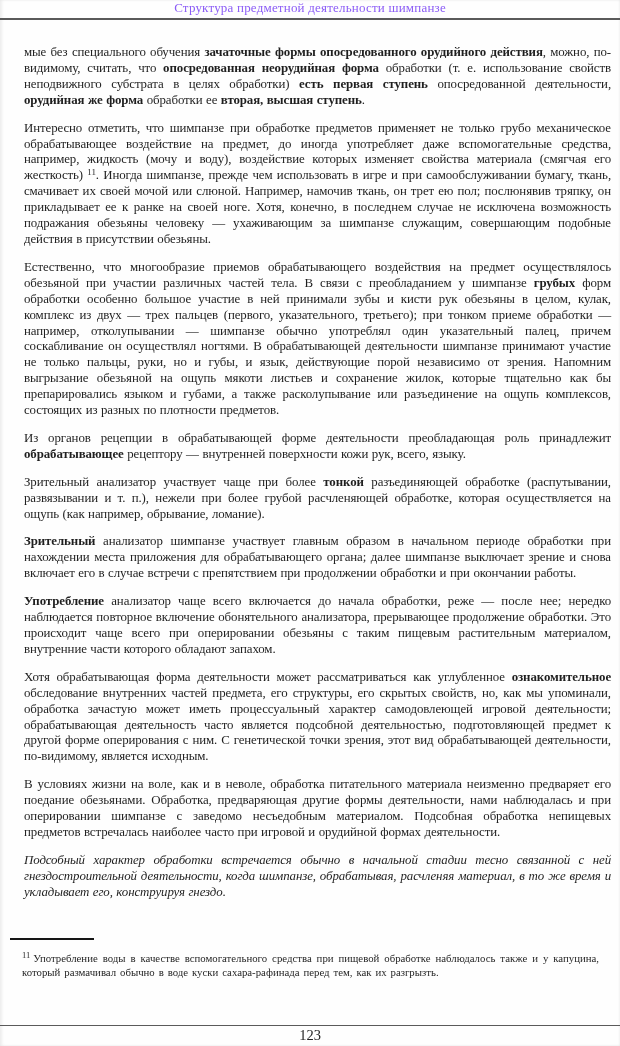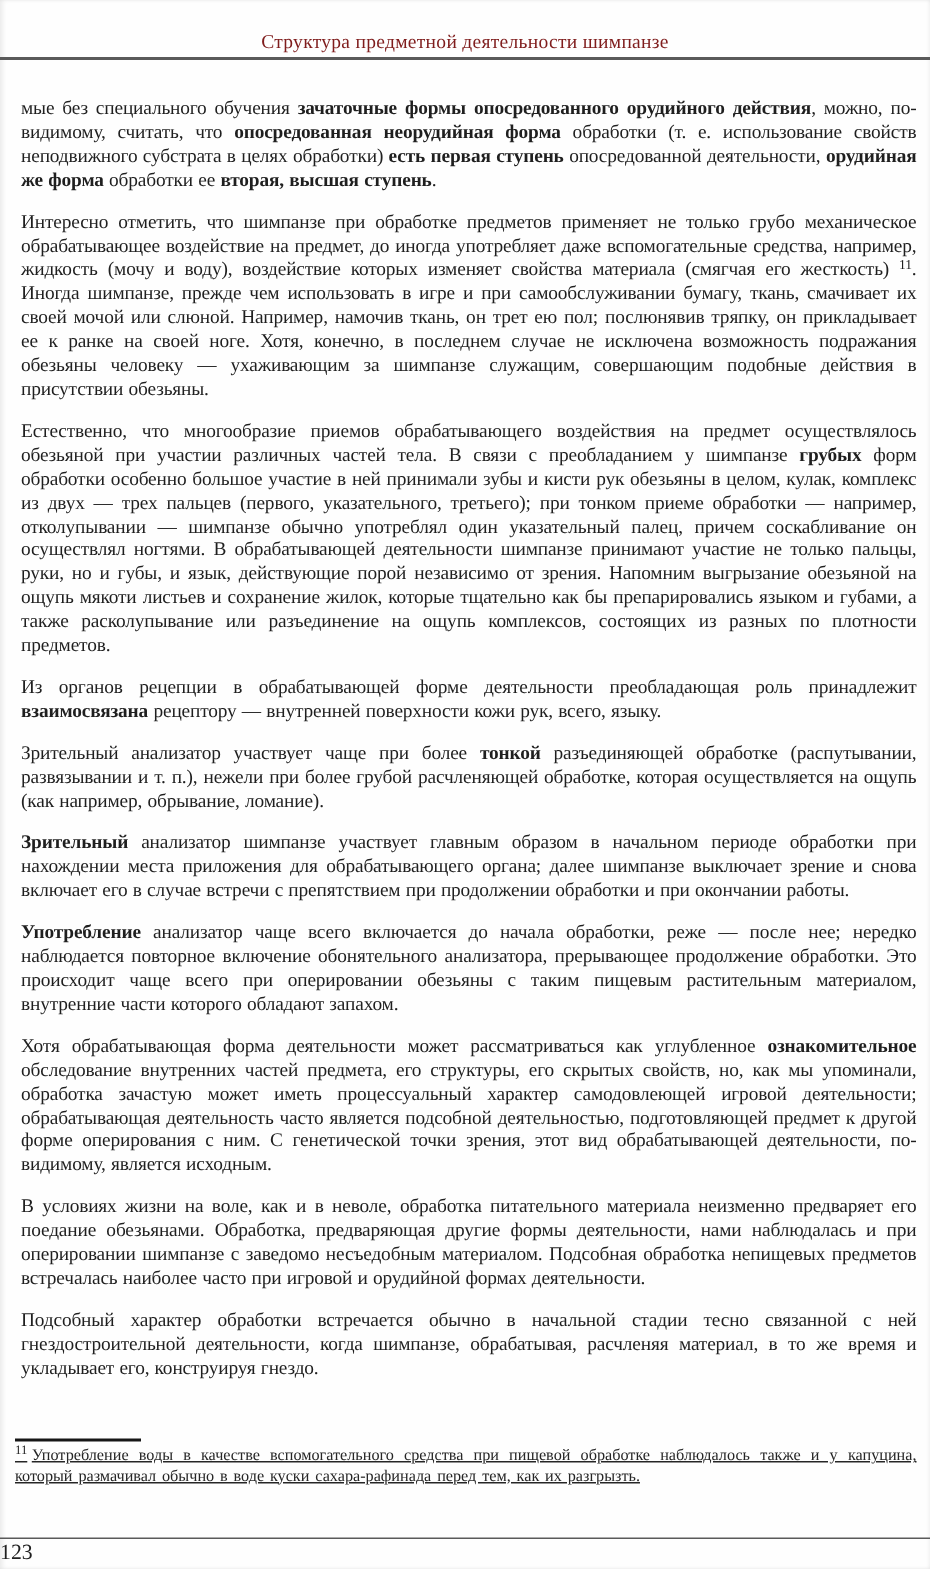--- a/index.html
+++ b/index.html
@@ -13,99 +13,98 @@
     color: #1f1f1f;
     box-sizing: border-box;
     display: flex;
     flex-direction: column;
     overflow: hidden;
     box-shadow: inset 2px 0 3px rgba(0,0,0,0.07), inset -1px 0 2px rgba(0,0,0,0.05);
   }
   .running-head {
     text-align: center;
     font-size: 13px;
-    color: #7f1d1d;
-    padding-top: 20px;
+    color: #8b5cf6;
+    padding-top: 0;
     letter-spacing: 0.2px;
   }
   .head-rule {
     height: 0;
     border-bottom: 2px solid #5a5a5a;
     margin: 2px 0 0 0;
   }
   .body-text {
     padding: 25px 9px 0 10px;
   }
   .body-text p.para {
-    margin: 0 0 12px 4px;
+    margin: 0 0 12px 14px;
     font-size: 12.9px;
     line-height: 15.9px;
     text-align: justify;
     letter-spacing: -0.1px;
     word-spacing: 0.4px;
   }
-  .body-text p.para:last-child { margin-bottom: 0; }
+  .body-text p.para:last-child { margin-bottom: 0; font-style: italic; }
   .b { font-weight: bold; }
   sup.fnref {
     font-size: 9px;
     line-height: 0;
     vertical-align: 4px;
   }
   .footnote-block {
     margin-top: auto;
     padding: 0 9px 0 10px;
   }
   .fn-rule {
     width: 84px;
     border-bottom: 2px solid #161616;
     margin-bottom: 3px;
   }
   .fn-text {
-    margin: 0;
+    margin: 12px;
     font-size: 10.8px;
     line-height: 13.5px;
     text-align: justify;
     color: #262626;
     word-spacing: 1.2px;
-    text-decoration: underline;
   }
   .fn-text sup.fnmark {
     font-size: 8.5px;
     vertical-align: 4px;
     line-height: 0;
     margin-right: 3px;
   }
   .page-foot {
     margin-top: 34px;
     padding-bottom: 2px;
   }
   .foot-rule {
     border-bottom: 1.5px solid #5a5a5a;
   }
   .page-num {
-    text-align: left;
+    text-align: center;
     font-size: 14.5px;
     color: #1f1f1f;
     padding-top: 1px;
   }
 </style>
 </head>
 <body>
 
 <div class="page">
 
   <div class="running-head">Структура предметной деятельности шимпанзе</div>
 
   <div class="head-rule"></div>
 
   <div class="body-text">
       <p class="para"><span>мые без специального обучения </span><span class="b">зачаточные формы опосредованного орудийного действия</span><span>, можно, по-видимому, считать, что </span><span class="b">опосредованная неорудийная форма</span><span> обработки (т. е. использование свойств неподвижного субстрата в целях обработки) </span><span class="b">есть первая ступень</span><span> опосредованной деятельности, </span><span class="b">орудийная же форма</span><span> обработки ее </span><span class="b">вторая, высшая ступень</span><span>.</span></p>
       <p class="para"><span>Интересно отметить, что шимпанзе при обработке предметов применяет не только грубо механическое обрабатывающее воздействие на предмет, до иногда употребляет даже вспомогательные средства, например, жидкость (мочу и воду), воздействие которых изменяет свойства материала (смягчая его жесткость) </span><sup class="fnref">11</sup><span>. Иногда шимпанзе, прежде чем использовать в игре и при самообслуживании бумагу, ткань, смачивает их своей мочой или слюной. Например, намочив ткань, он трет ею пол; послюнявив тряпку, он прикладывает ее к ранке на своей ноге. Хотя, конечно, в последнем случае не исключена возможность подражания обезьяны человеку — ухаживающим за шимпанзе служащим, совершающим подобные действия в присутствии обезьяны.</span></p>
       <p class="para"><span>Естественно, что многообразие приемов обрабатывающего воздействия на предмет осуществлялось обезьяной при участии различных частей тела. В связи с преобладанием у шимпанзе </span><span class="b">грубых</span><span> форм обработки особенно большое участие в ней принимали зубы и кисти рук обезьяны в целом, кулак, комплекс из двух — трех пальцев (первого, указательного, третьего); при тонком приеме обработки — например, отколупывании — шимпанзе обычно употреблял один указательный палец, причем соскабливание он осуществлял ногтями. В обрабатывающей деятельности шимпанзе принимают участие не только пальцы, руки, но и губы, и язык, действующие порой независимо от зрения. Напомним выгрызание обезьяной на ощупь мякоти листьев и сохранение жилок, которые тщательно как бы препарировались языком и губами, а также расколупывание или разъединение на ощупь комплексов, состоящих из разных по плотности предметов.</span></p>
-      <p class="para"><span>Из органов рецепции в обрабатывающей форме деятельности преобладающая роль принадлежит </span><span class="b">взаимосвязана</span><span> рецептору — внутренней поверхности кожи рук, всего, языку.</span></p>
+      <p class="para"><span>Из органов рецепции в обрабатывающей форме деятельности преобладающая роль принадлежит </span><span class="b">обрабатывающее</span><span> рецептору — внутренней поверхности кожи рук, всего, языку.</span></p>
       <p class="para"><span>Зрительный анализатор участвует чаще при более </span><span class="b">тонкой</span><span> разъединяющей обработке (распутывании, развязывании и т. п.), нежели при более грубой расчленяющей обработке, которая осуществляется на ощупь (как например, обрывание, ломание).</span></p>
       <p class="para"><span class="b">Зрительный</span><span> анализатор шимпанзе участвует главным образом в начальном периоде обработки при нахождении места приложения для обрабатывающего органа; далее шимпанзе выключает зрение и снова включает его в случае встречи с препятствием при продолжении обработки и при окончании работы.</span></p>
       <p class="para"><span class="b">Употребление</span><span> анализатор чаще всего включается до начала обработки, реже — после нее; нередко наблюдается повторное включение обонятельного анализатора, прерывающее продолжение обработки. Это происходит чаще всего при оперировании обезьяны с таким пищевым растительным материалом, внутренние части которого обладают запахом.</span></p>
       <p class="para"><span>Хотя обрабатывающая форма деятельности может рассматриваться как углубленное </span><span class="b">ознакомительное</span><span> обследование внутренних частей предмета, его структуры, его скрытых свойств, но, как мы упоминали, обработка зачастую может иметь процессуальный характер самодовлеющей игровой деятельности; обрабатывающая деятельность часто является подсобной деятельностью, подготовляющей предмет к другой форме оперирования с ним. С генетической точки зрения, этот вид обрабатывающей деятельности, по-видимому, является исходным.</span></p>
       <p class="para"><span>В условиях жизни на воле, как и в неволе, обработка питательного материала неизменно предваряет его поедание обезьянами. Обработка, предваряющая другие формы деятельности, нами наблюдалась и при оперировании шимпанзе с заведомо несъедобным материалом. Подсобная обработка непищевых предметов встречалась наиболее часто при игровой и орудийной формах деятельности.</span></p>
       <p class="para"><span>Подсобный характер обработки встречается обычно в начальной стадии тесно связанной с ней гнездостроительной деятельности, когда шимпанзе, обрабатывая, расчленяя материал, в то же время и укладывает его, конструируя гнездо.</span></p>
     </div>
 
   <div class="footnote-block">
     <div class="fn-rule"></div>

